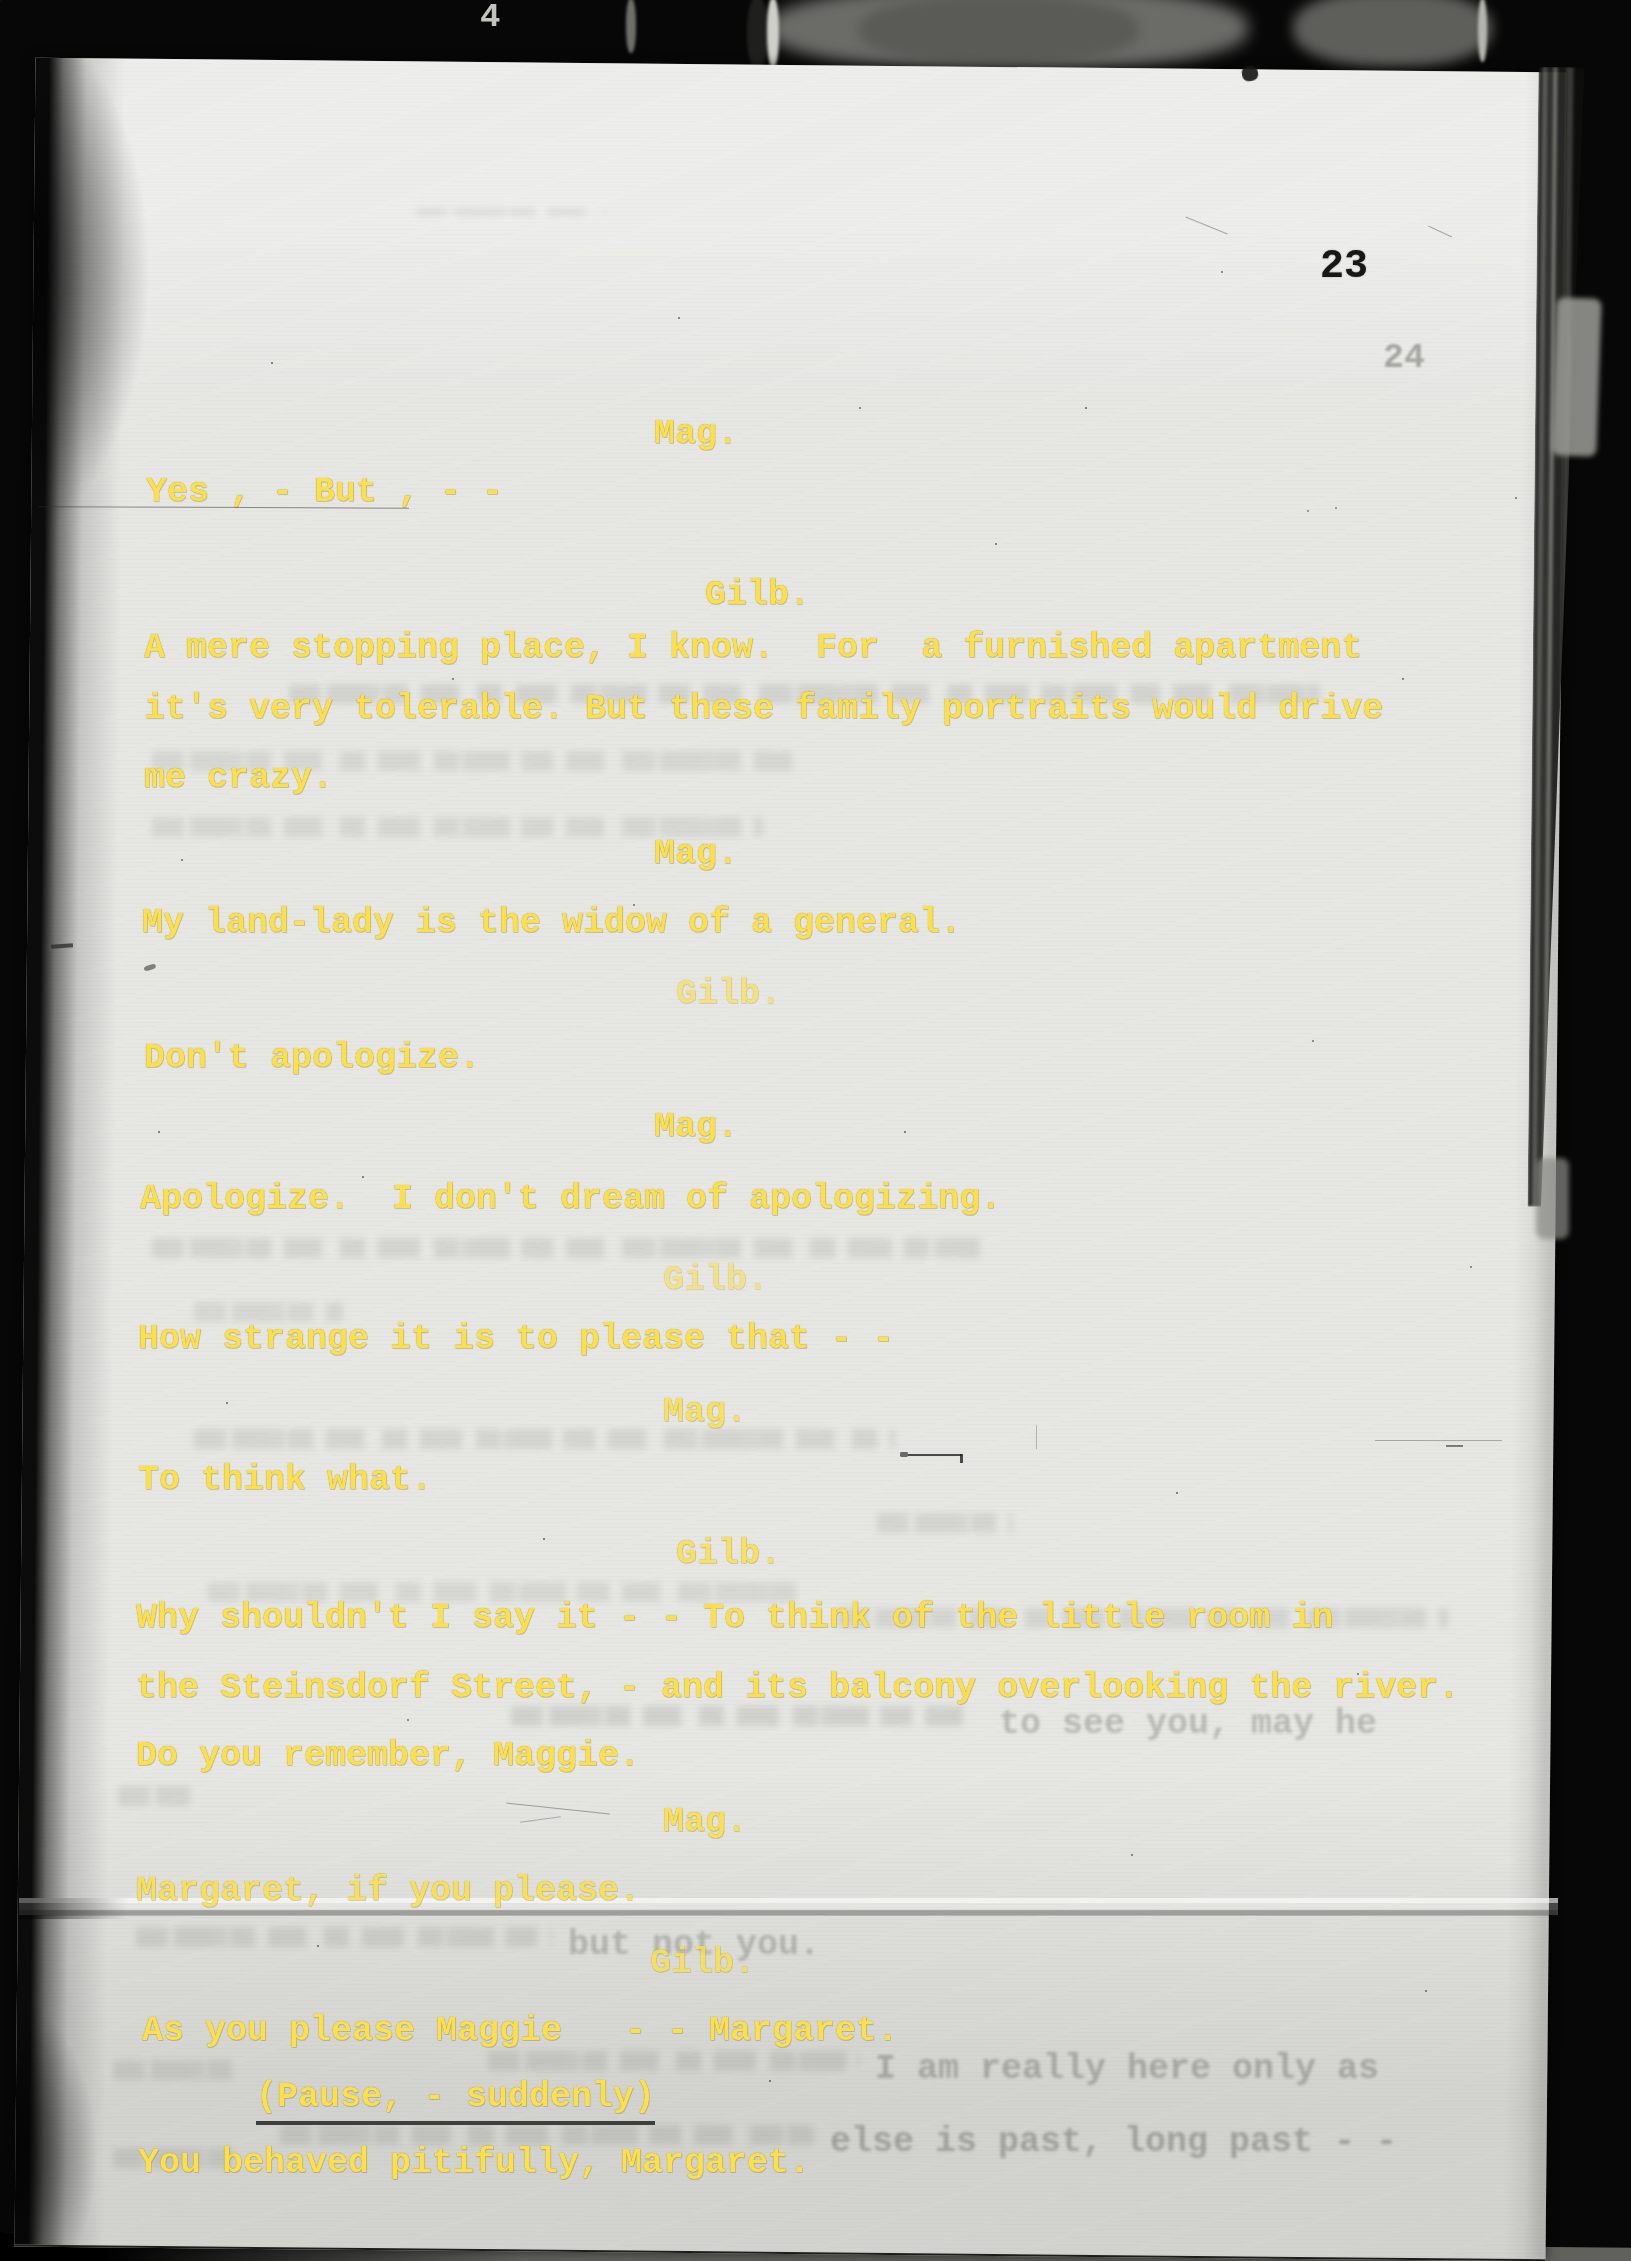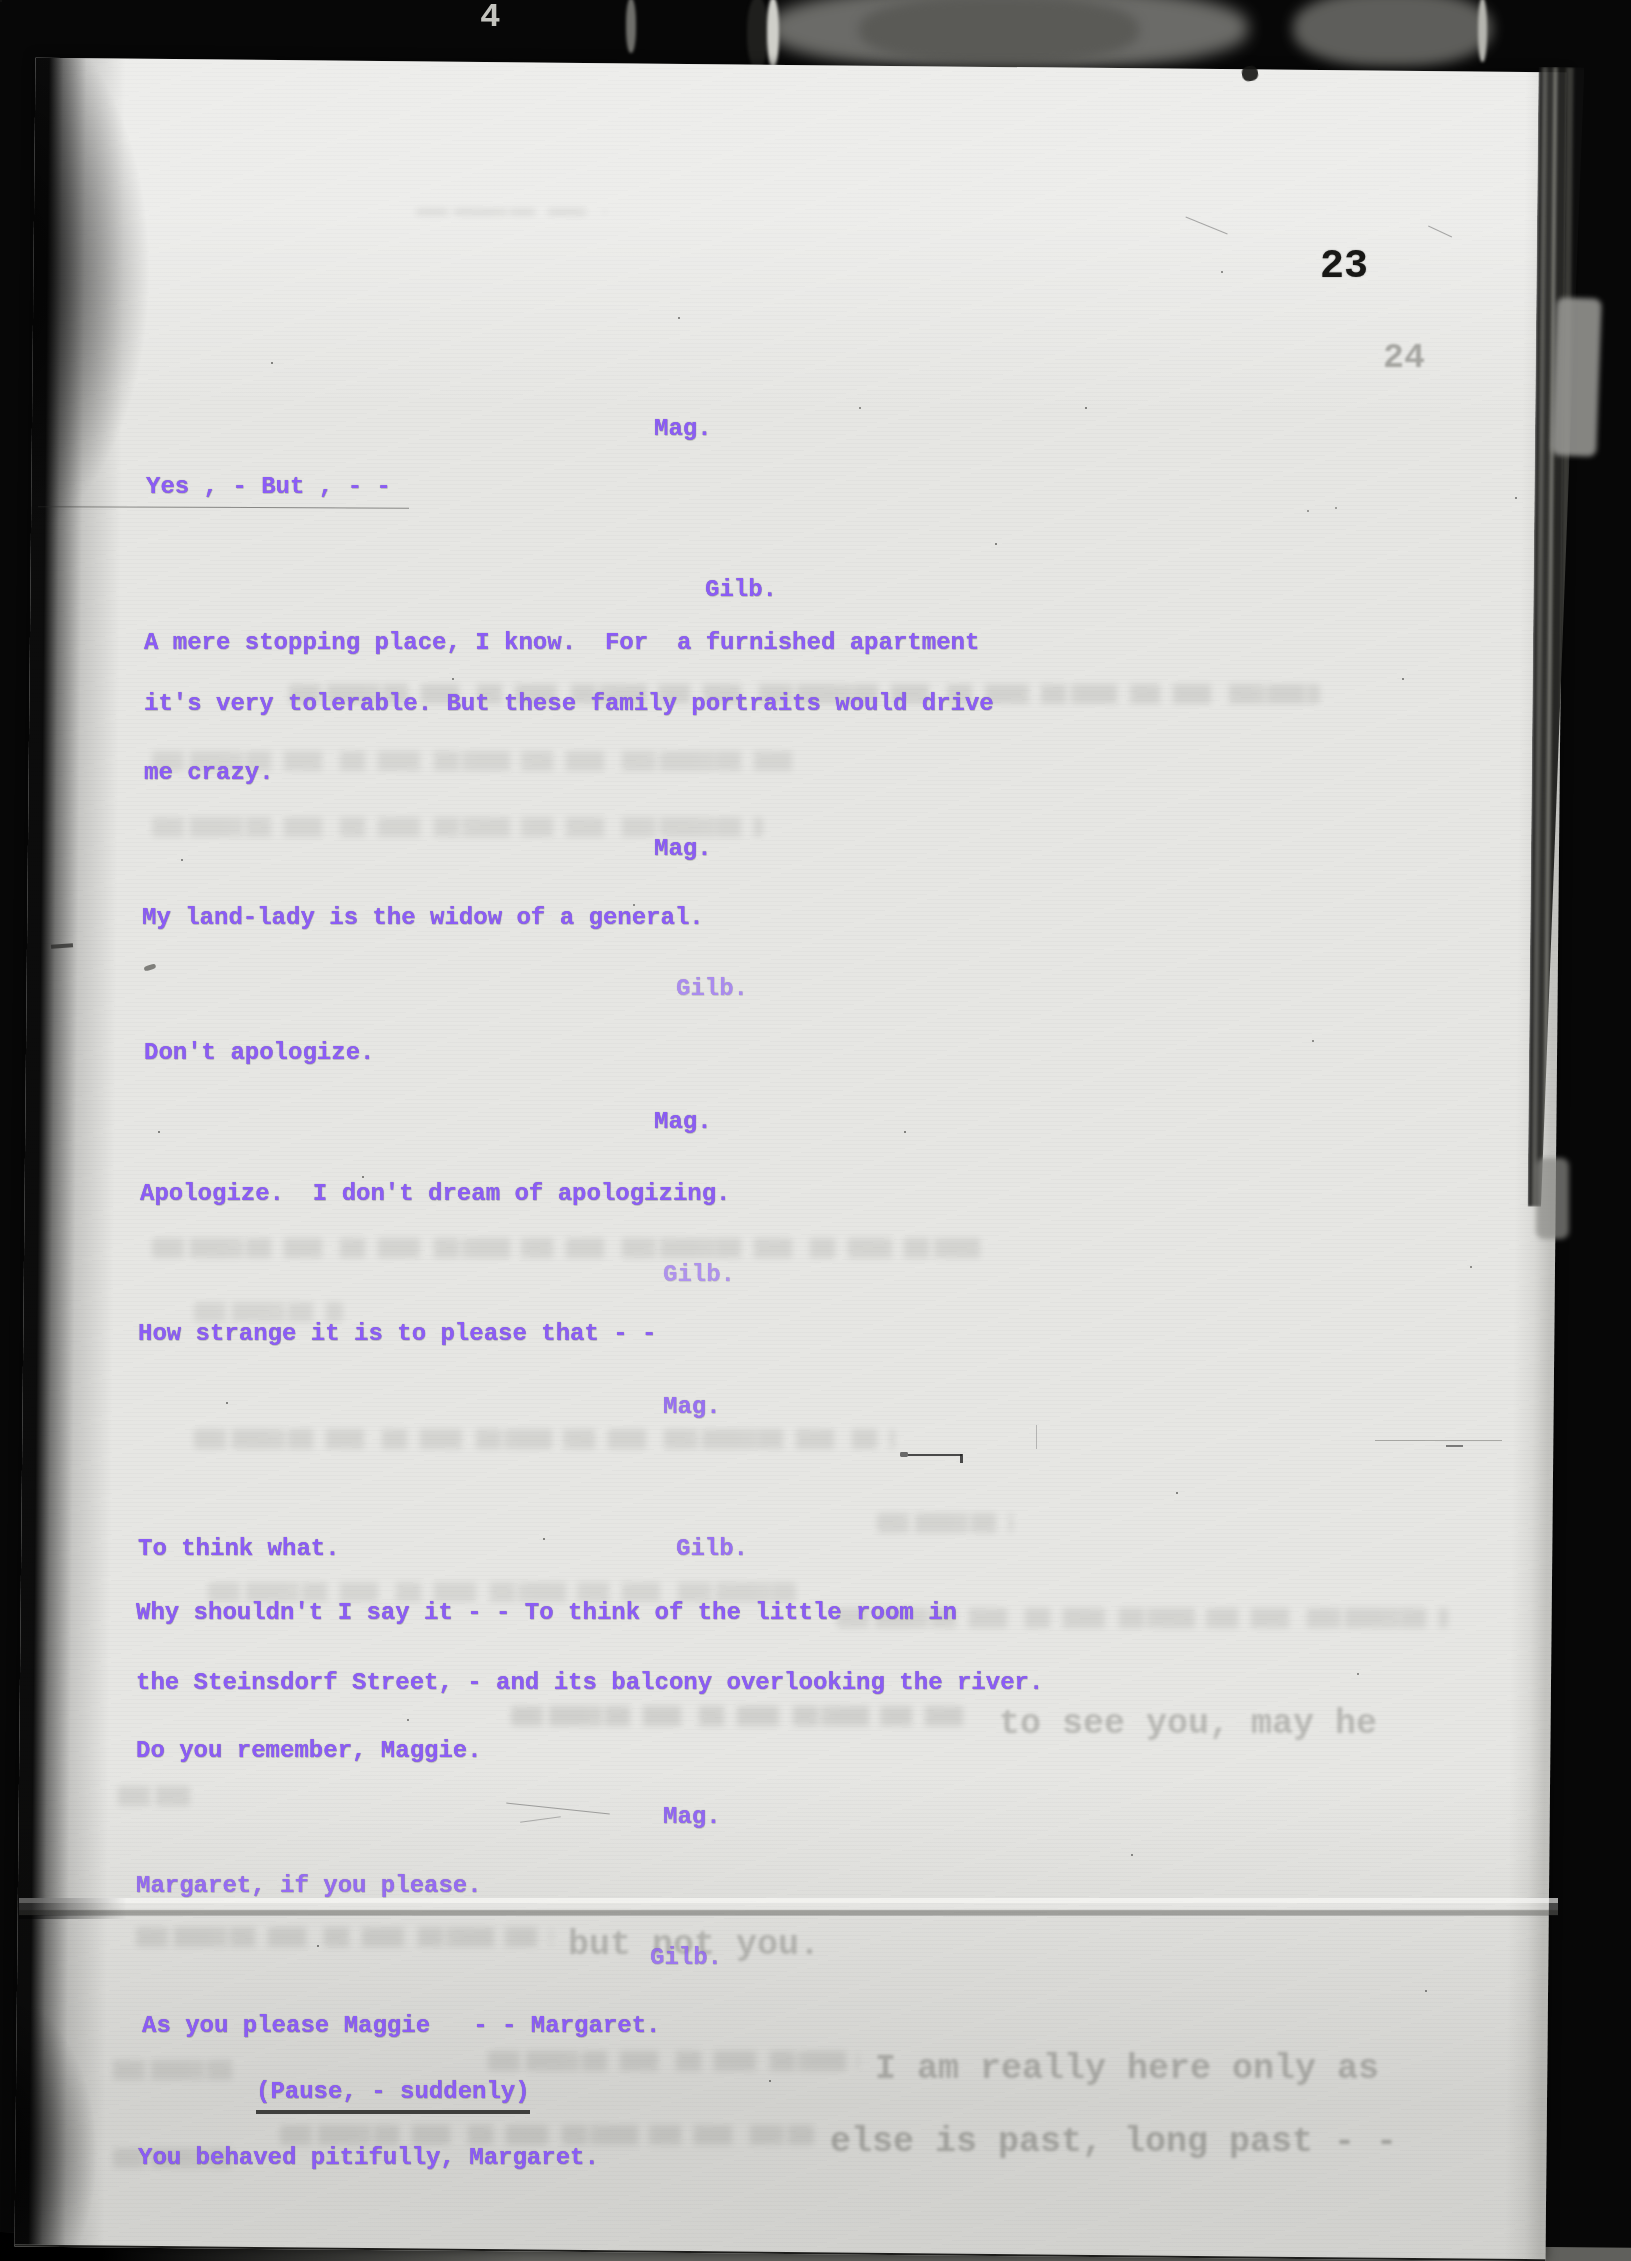--- a/index.html
+++ b/index.html
@@ -24,21 +24,21 @@
       linear-gradient(to bottom, rgba(255,255,255,0.28) 0 7%, transparent 16% 78%, rgba(105,105,100,0.16) 93% 100%),
       repeating-linear-gradient(to bottom, rgba(0,0,0,0.018) 0 0.9px, transparent 0.9px 4.1px),
       repeating-linear-gradient(to bottom, rgba(255,255,255,0.05) 0 1.8px, transparent 1.8px 80px),
       #e6e6e3;
     border-bottom:2.7px solid #1c1c1a;
     box-shadow:0 0 11.8px rgba(0,0,0,0.55);
   }
   
   .line{
     position:absolute;white-space:pre;line-height:1.05;
-    font-weight:700;font-size:24px;color:#8b5cf6;
+    font-weight:700;font-size:35px;color:#fde047;
     text-shadow:0 0 0.9px rgba(30,30,28,0.5), 0.5px 0.5px 0 rgba(30,30,28,0.16);
     filter:blur(0.2px);
   }
   .line.stage.u{border-bottom:4.1px solid rgba(38,38,35,0.85);padding-bottom:5.4px;}
   .pagenum{
     position:absolute;left:1320px;top:244px;
     font-weight:700;font-size:40px;color:#171715;white-space:pre;
     text-shadow:0 0 1.4px rgba(20,20,18,0.55);filter:blur(0.2px);
   }
   
@@ -155,21 +155,21 @@
       <div class="line dialogue" style="left: 144px; top: 760px;">me crazy.</div>
       <div class="line character" style="left: 654px; top: 836px;">Mag.</div>
       <div class="line dialogue" style="left: 142px; top: 905px;">My land-lady is the widow of a general.</div>
       <div class="line character" style="left: 676px; top: 976px; opacity: 0.65;">Gilb.</div>
       <div class="line dialogue" style="left: 144px; top: 1040px;">Don't apologize.</div>
       <div class="line character" style="left: 654px; top: 1109px;">Mag.</div>
       <div class="line dialogue" style="left: 140px; top: 1181px;">Apologize.  I don't dream of apologizing.</div>
       <div class="line character" style="left: 663px; top: 1262px; opacity: 0.6;">Gilb.</div>
       <div class="line dialogue" style="left: 138px; top: 1321px;">How strange it is to please that - -</div>
       <div class="line character" style="left: 663px; top: 1394px; opacity: 0.85;">Mag.</div>
-      <div class="line dialogue" style="left: 138px; top: 1536px; text-align: right;">To think what.</div>
+      <div class="line dialogue" style="left: 138px; top: 1462px; text-align: right;">To think what.</div>
       <div class="line character" style="left: 676px; top: 1536px; opacity: 0.85;">Gilb.</div>
       <div class="line dialogue" style="left: 136px; top: 1600px; text-align: right;">Why shouldn't I say it - - To think of the little room in</div>
       <div class="line dialogue" style="left: 136px; top: 1670px;">the Steinsdorf Street, - and its balcony overlooking the river.</div>
       <div class="line dialogue" style="left: 136px; top: 1738px;">Do you remember, Maggie.</div>
       <div class="line character" style="left: 663px; top: 1804px; opacity: 0.92;">Mag.</div>
       <div class="line dialogue" style="left: 136px; top: 1873px; opacity: 0.88;">Margaret, if you please.</div>
       <div class="line character" style="left: 650px; top: 1945px; opacity: 0.78;">Gilb.</div>
       <div class="line dialogue" style="left: 142px; top: 2013px;">As you please Maggie   - - Margaret.</div>
       <div class="line stage u" style="left: 256px; top: 2079px;">(Pause, - suddenly)</div>
       <div class="line dialogue" style="left: 138px; top: 2145px;">You behaved pitifully, Margaret.</div>

